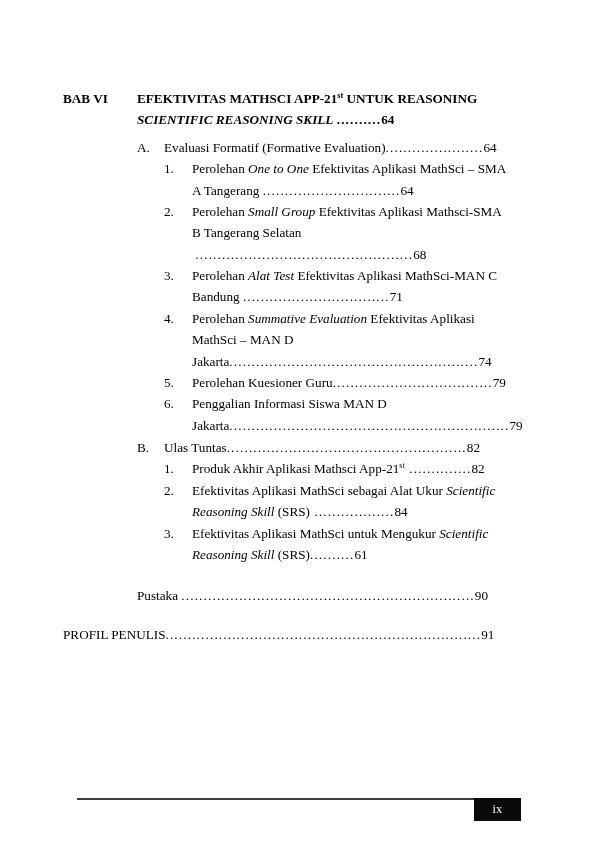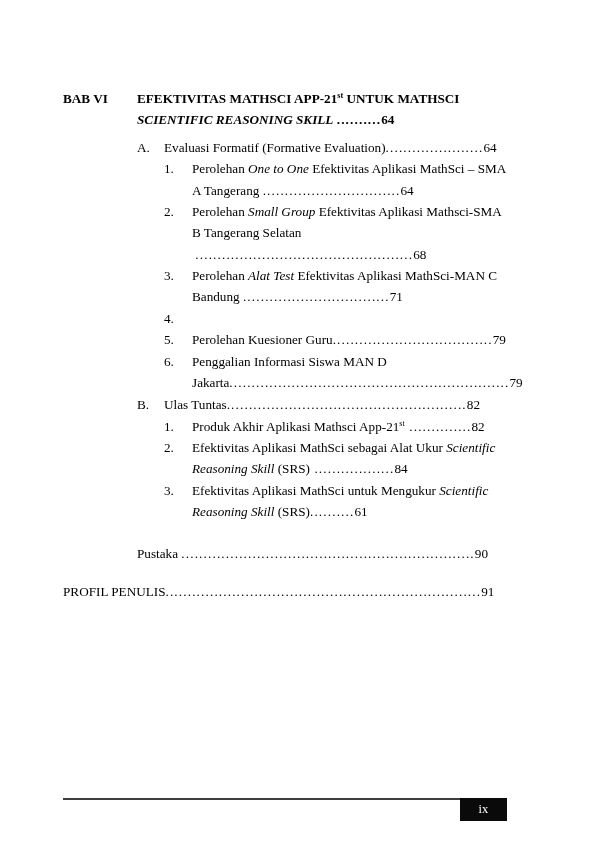--- a/index.html
+++ b/index.html
@@ -132,21 +132,21 @@
     font-size: 0.62em;
     vertical-align: super;
     line-height: 0;
   }
 
   .sp { white-space: pre; }
 
   
   .footer {
     position: absolute;
-    left: 63px;
+    left: 77px;
     top: 798px;
     width: 444px;
     height: 30px;
   }
   .footer-rule {
     position: absolute;
     left: 0;
     top: 0;
     width: 444px;
     height: 1.6px;
@@ -173,21 +173,21 @@
 </head>
 <body>
 
 <div class="page">
 
   <div class="content">
 
     <div class="row row-chapter">
       <span class="lbl">BAB VI</span>
       <span class="body">
-        <span class="entry"><span>EFEKTIVITAS MATHSCI APP-21</span><sup>st</sup><span> UNTUK MATHSCI </span><i>SCIENTIFIC REASONING SKILL</i><span class="tail"><span class="sp"> </span><span class="leader">..........</span><span class="pageno">64</span></span></span>
+        <span class="entry"><span>EFEKTIVITAS MATHSCI APP-21</span><sup>st</sup><span> UNTUK REASONING </span><i>SCIENTIFIC REASONING SKILL</i><span class="tail"><span class="sp"> </span><span class="leader">..........</span><span class="pageno">64</span></span></span>
       </span>
     </div>
 
     <div class="row row-alpha">
       <span class="lbl">A.</span>
       <span class="body">
         <span class="entry single"><span>Evaluasi Formatif (Formative Evaluation)</span><span class="tail"><span class="leader">......................</span><span class="pageno">64</span></span></span>
       </span>
     </div>
 
@@ -207,20 +207,23 @@
 
     <div class="row row-num">
       <span class="lbl">3.</span>
       <span class="body">
         <span class="entry"><span>Perolehan </span><i>Alat Test</i><span> Efektivitas Aplikasi MathSci-MAN C Bandung</span><span class="tail"><span class="sp"> </span><span class="leader">.................................</span><span class="pageno">71</span></span></span>
       </span>
     </div>
 
     <div class="row row-num">
       <span class="lbl">4.</span>
+      <span class="body">
+        <span class="entry"><span>Perolehan </span><i>Summative Evaluation</i><span> Efektivitas Aplikasi MathSci – MAN D Jakarta</span><span class="tail"><span class="leader">........................................................</span><span class="pageno">74</span></span></span>
+      </span>
     </div>
 
     <div class="row row-num">
       <span class="lbl">5.</span>
       <span class="body">
         <span class="entry single"><span>Perolehan Kuesioner Guru</span><span class="tail"><span class="leader">....................................</span><span class="pageno">79</span></span></span>
       </span>
     </div>
 
     <div class="row row-num">

